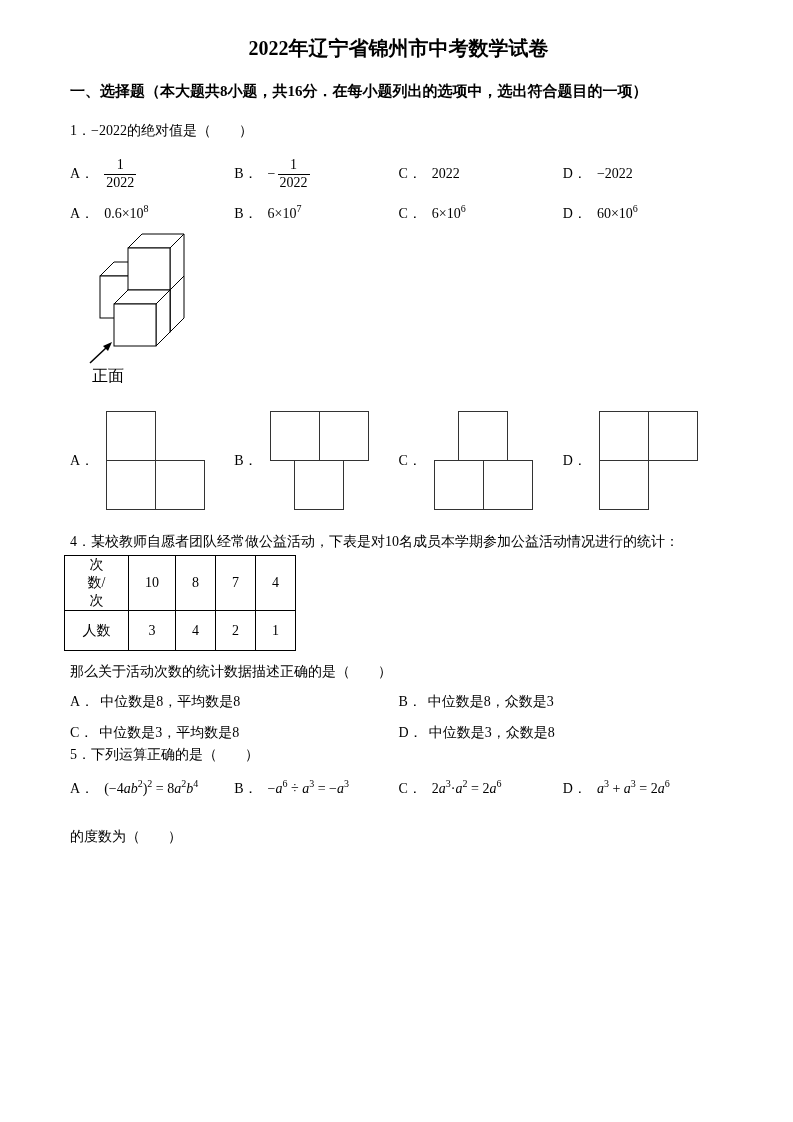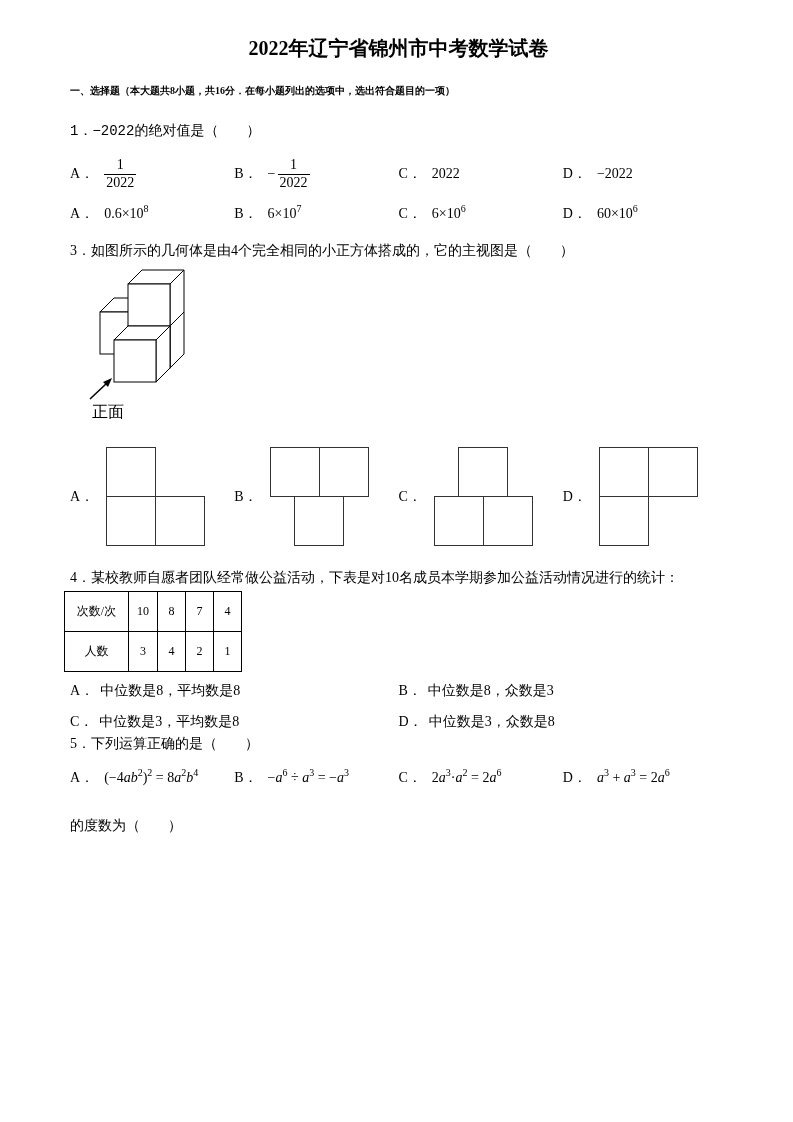--- a/index.html
+++ b/index.html
@@ -6,24 +6,24 @@
   html, body { background: #ffffff; }
   body {
     width: 793px; height: 1122px;
     font-family: "Liberation Serif", "DejaVu Serif", serif;
     color: #000; font-size: 14px;
     overflow: hidden;
   }
   .page { width: 793px; height: 1122px; padding: 0 66px 0 70px; }
 
   .title { font-size: 20px; font-weight: bold; text-align: center; padding-top: 34px; line-height: 28px; }
-  .section { font-size: 10px; font-weight: bold; margin-top: 18px; line-height: 22px; }
+  .section { font-size: 15px; font-weight: bold; margin-top: 18px; line-height: 22px; }
 
   .qtext { line-height: 22px; }
-  .q1-text { margin-top: 18px; font-family: Liberation Mono, monospace; }
+  .q1-text { margin-top: 18px; }
   .q2-text, .q6-text { margin-top: 18px; }
   .q2-text div, .q6-text div { line-height: 34px; }
   .q3-text { margin-top: 14px; }
   .q4-text { margin-top: 20px; }
   .q4-prompt { margin-top: 10px; line-height: 22px; }
   .q5-text { }
 
   .opt-row { display: flex; align-items: center; }
   .opt-row .opt { width: 25%; display: flex; align-items: center; }
   .q1-opts { margin-top: 10px; min-height: 44px; }
@@ -42,21 +42,21 @@
   .figure3d { margin-top: 6px; margin-left: 14px; }
   .front-label { font-size: 16px; margin-left: 8px; margin-top: -4px; }
 
   .q3-figrow { display: flex; align-items: center; margin-top: 24px; }
   .fig-opt { width: 25%; display: flex; align-items: center; }
   .fig-opt .olabel { margin-right: 12px; }
   .sq-box { position: relative; width: 100px; height: 100px; }
   .sq { position: absolute; width: 50px; height: 50px; border: 1px solid #333; background: #fff; }
 
   .stat-table { border-collapse: collapse; margin-top: 2px; margin-left: -6px; }
-  .stat-table td { border: 1px solid #000; text-align: center; height: 40px; font-size: 12px; padding: 0 8px; }
+  .stat-table td { border: 1px solid #000; text-align: center; height: 40px; font-size: 14px; padding: 0 16px; }
   .stat-table td.hd { width: 64px; }
   .stat-table td.num { width: 28px; }
 
   .opt2-row { display: flex; line-height: 22px; }
   .opt2-row .opt { width: 50%; display: flex; }
   .opt2-row .olabel { margin-right: 6px; }
   .row1 { margin-top: 8px; }
   .row2 { margin-top: 9px; }
 </style>
 </head>
@@ -107,21 +107,20 @@
     <div class="opt">
       <span class="olabel">C．</span>
       <span class="math">6×10<sup>6</sup></span>
     </div>
     <div class="opt">
       <span class="olabel">D．</span>
       <span class="math">60×10<sup>6</sup></span>
     </div>
   </div>
 
-  <div class="qtext q3-text">3．如图所示的几何体是由4个完全相同的小正方体搭成的，它的主视图是（　　）</div>
 
   <div class="figure3d">
     <svg width="106" height="134" viewBox="0 0 106 134">
       <g fill="#ffffff" stroke="#000000" stroke-width="1">
 
         <polygon points="16,44 30,30 72,30 58,44"></polygon>
         <polygon points="58,44 72,30 72,72 58,86"></polygon>
         <rect x="16" y="44" width="42" height="42"></rect>
 
         <polygon points="44,58 58,44 100,44 86,58"></polygon>
@@ -193,20 +192,21 @@
     <tr>
       <td class="hd">人数</td>
       <td class="num">3</td>
       <td class="num">4</td>
       <td class="num">2</td>
       <td class="num">1</td>
     </tr>
   </tbody>
     </table>
 
+  <div class="q4-prompt">那么关于活动次数的统计数据描述正确的是（　　）</div>
 
   <div class="opt2-row row1">
     <div class="opt">
       <span class="olabel">A．</span>
       <span>中位数是8，平均数是8</span>
     </div>
     <div class="opt">
       <span class="olabel">B．</span>
       <span>中位数是8，众数是3</span>
     </div>

